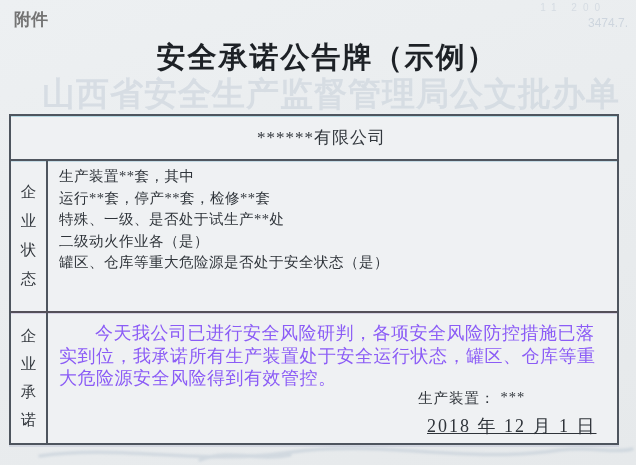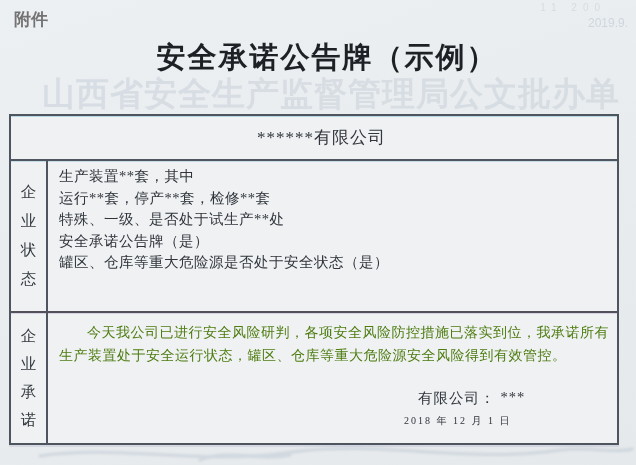--- a/index.html
+++ b/index.html
@@ -57,36 +57,36 @@
     font-size:15.5px;color:#34393f;
   }
   .row-status .label-cell{gap:8px;}
   .row-commit .label-cell{gap:7px;}
   .content-cell{flex:1 1 auto;position:relative;box-sizing:border-box;}
 
   .status-lines{padding:5px 16px 0 11px;}
   .status-line{font-size:14.5px;line-height:21.6px;letter-spacing:.5px;color:#2f343a;}
 
   .commit-paragraph{
-    margin:9px 8px 0 11px;font-size:14px;line-height:22.5px;
-    letter-spacing:.5px;text-indent:2em;color:#4d7c0f;
+    margin:9px 8px 0 11px;font-size:18px;line-height:22.5px;
+    letter-spacing:.5px;text-indent:2em;color:#8b5cf6;
   }
   .sig-line{position:absolute;left:370px;top:76px;display:flex;gap:5px;
     font-size:14.5px;color:#2f343a;letter-spacing:1px;}
-  .date-line{position:absolute;left:356px;top:101px;font-size:10px;
-    color:#2f343a;letter-spacing:2px;}
+  .date-line{position:absolute;left:379px;top:101px;font-size:18px;
+    color:#2f343a;letter-spacing:2px;text-decoration:underline;}
 </style>
 </head>
 <body>
 
 <div class="stage">
 
   <div class="wm wm-form-title">山西省安全生产监督管理局公文批办单</div>
   <div class="wm wm-corner-line">11 200</div>
-  <div class="wm wm-corner-date">2019.9.</div>
+  <div class="wm wm-corner-date">3474.7.</div>
   <div class="wm wm-doc-label">文号</div>
   <div class="wm wm-doc-value">〔2011〕16号</div>
   <div class="wm wm-bleed-line">企业安全风险研判与承诺公告制度</div>
 
   <svg class="wm-svg" width="636" height="465" viewBox="0 0 636 465">
     <g fill="none" stroke="#bcc8d4" stroke-width="3.5" stroke-linecap="round" opacity="0.5" filter="blur(1.2px)">
       <path d="M312,266 C332,246 356,286 382,262 C406,240 422,290 456,258 C480,236 502,282 532,255 C556,234 578,276 612,250"></path>
       <path d="M340,252 C352,270 368,250 378,268"></path>
       <path d="M92,420 C132,398 172,440 216,415 C260,392 302,438 352,412 C400,388 448,436 500,410 C540,390 576,428 612,404"></path>
       <path d="M150,372 C180,360 210,384 244,368"></path>
@@ -109,37 +109,37 @@
         <span>企</span>
         <span>业</span>
         <span>状</span>
         <span>态</span>
       </div>
       <div class="content-cell">
         <div class="status-lines">
           <div class="status-line">生产装置**套，其中</div>
           <div class="status-line">运行**套，停产**套，检修**套</div>
           <div class="status-line">特殊、一级、是否处于试生产**处</div>
-          <div class="status-line">安全承诺公告牌（是）</div>
+          <div class="status-line">二级动火作业各（是）</div>
           <div class="status-line">罐区、仓库等重大危险源是否处于安全状态（是）</div>
         </div>
       </div>
     </div>
 
     <div class="board-row row-commit">
       <div class="label-cell">
         <span>企</span>
         <span>业</span>
         <span>承</span>
         <span>诺</span>
       </div>
       <div class="content-cell">
         <div class="commit-paragraph">今天我公司已进行安全风险研判，各项安全风险防控措施已落实到位，我承诺所有生产装置处于安全运行状态，罐区、仓库等重大危险源安全风险得到有效管控。</div>
         <div class="sig-line">
-          <span>有限公司：</span>
+          <span>生产装置：</span>
           <span>***</span>
         </div>
         <div class="date-line">2018 年 12 月 1 日</div>
       </div>
     </div>
 
   </div>
 </div>
 
 </body></html>

